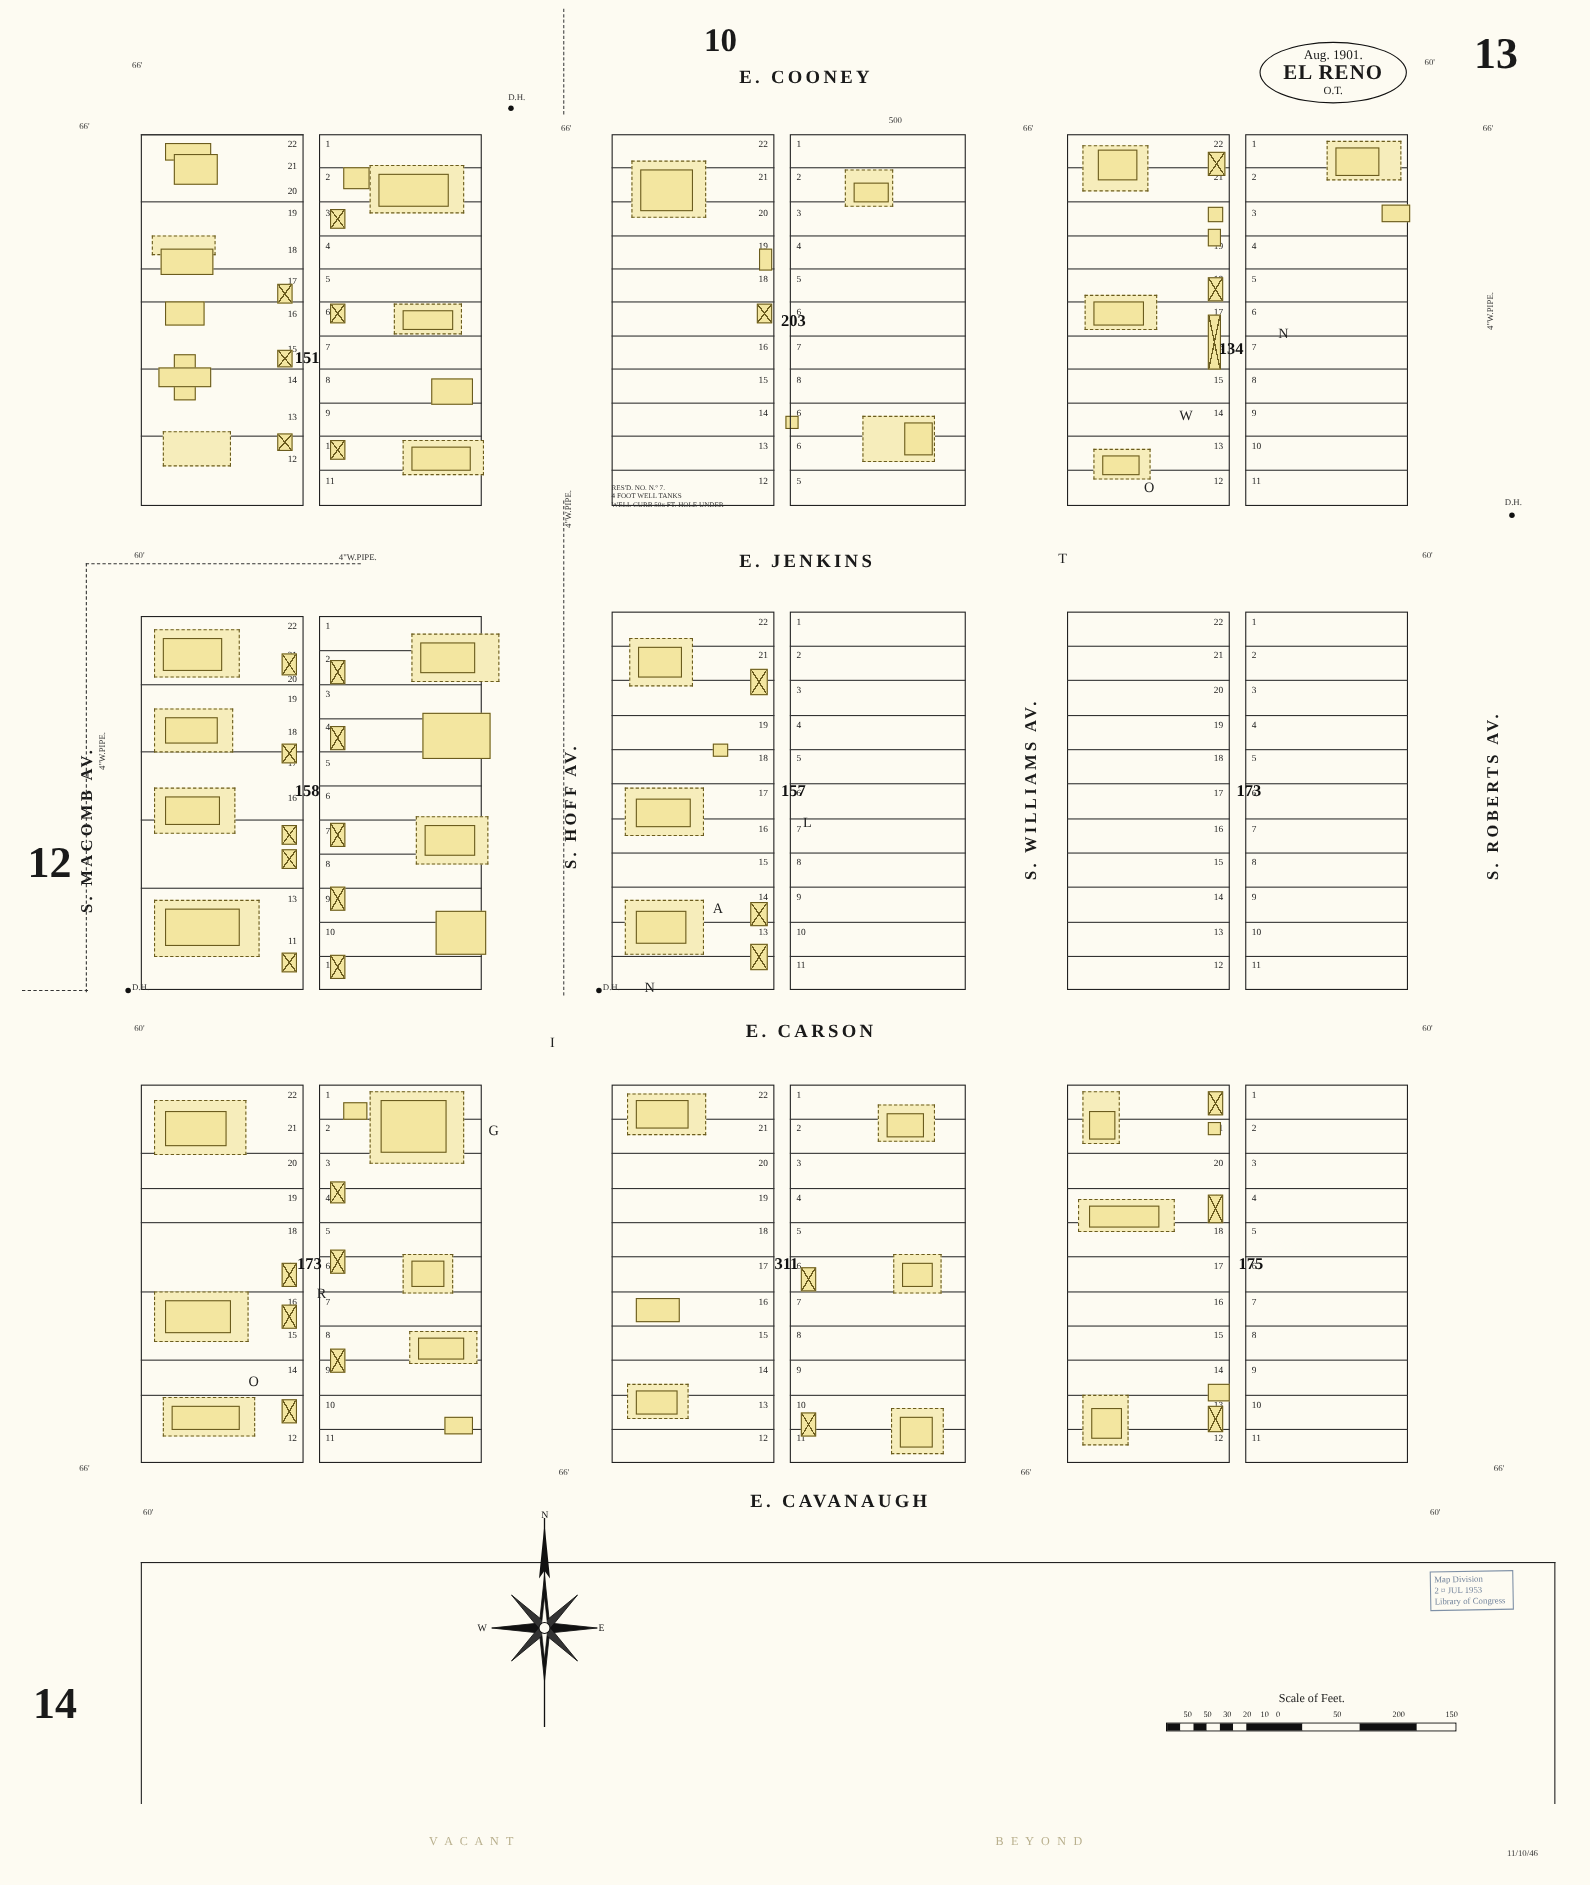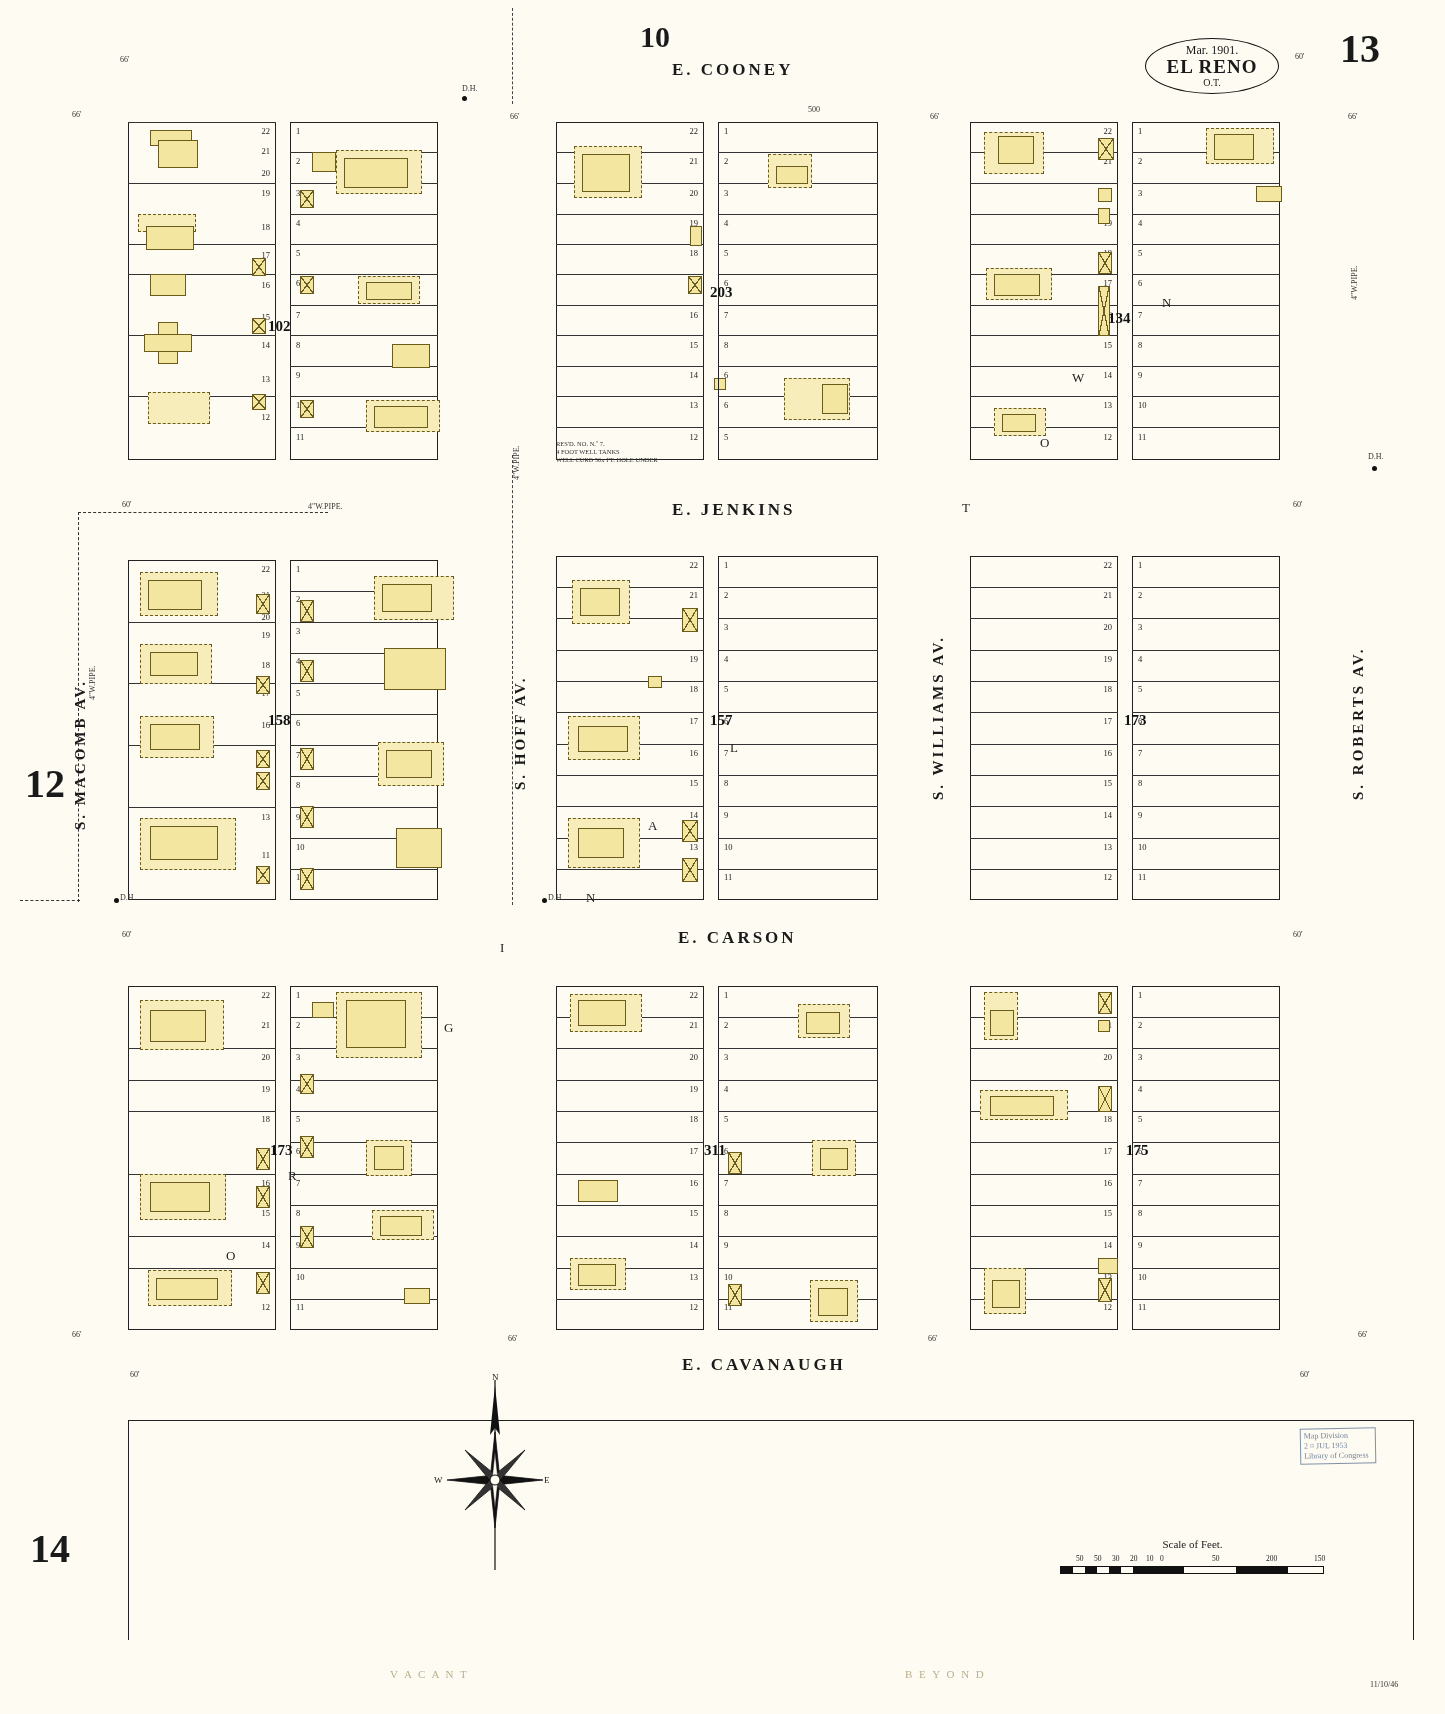--- a/index.html
+++ b/index.html
@@ -106,21 +106,21 @@
 <body>
 
 <div class="sheet">
 
   <div class="abs pagenum pn-top" style="left:640px;top:20px;">10</div>
   <div class="abs pagenum pn-big" style="left:1340px;top:25px;">13</div>
   <div class="abs pagenum pn-big" style="left:25px;top:760px;">12</div>
   <div class="abs pagenum pn-big" style="left:30px;top:1525px;">14</div>
 
   <div class="abs title-oval" style="left:1145px;top:38px;">
-    <div class="t-date">Mar. 1901.</div>
+    <div class="t-date">Aug. 1901.</div>
     <div class="t-name">EL RENO</div>
     <div class="t-ot">O.T.</div>
   </div>
 
   <div class="abs street-h" style="left:672px;top:60px;">E.   COONEY</div>
   <div class="abs street-h" style="left:672px;top:500px;">E.   JENKINS</div>
   <div class="abs street-h" style="left:678px;top:928px;">E.   CARSON</div>
   <div class="abs street-h" style="left:682px;top:1355px;">E.   CAVANAUGH</div>
 
   <div class="abs street-v" style="left:72px;top:830px;">S.  MACOMB   AV.</div>
@@ -196,21 +196,21 @@
   <div class="bldg" style="left:344px;top:158px;width:64px;height:30px;"></div>
   <div class="bldg" style="left:312px;top:152px;width:24px;height:20px;"></div>
   <div class="bldg dash" style="left:358px;top:276px;width:62px;height:28px;"></div>
   <div class="bldg" style="left:366px;top:282px;width:46px;height:18px;"></div>
   <div class="bldg" style="left:392px;top:344px;width:38px;height:24px;"></div>
   <div class="bldg dash" style="left:366px;top:400px;width:74px;height:32px;"></div>
   <div class="bldg" style="left:374px;top:406px;width:54px;height:22px;"></div>
   <div class="xbox" style="left:300px;top:190px;width:14px;height:18px;"></div>
   <div class="xbox" style="left:300px;top:276px;width:14px;height:18px;"></div>
   <div class="xbox" style="left:300px;top:400px;width:14px;height:18px;"></div>
-  <div class="blocknum" style="left:268px;top:318px;">102</div>
+  <div class="blocknum" style="left:268px;top:318px;">151</div>
 
   <div class="blockframe abs" style="left:556px;top:122px;width:148px;height:338px;"></div>
   <div class="abs" style="left:556px;top:122px;width:148px;height:338px;">
     <div class="lotline" style="top:30px;"></div>
     <div class="lotline" style="top:61px;"></div>
     <div class="lotline" style="top:92px;"></div>
     <div class="lotline" style="top:122px;"></div>
     <div class="lotline" style="top:152px;"></div>
     <div class="lotline" style="top:183px;"></div>
     <div class="lotline" style="top:213px;"></div>

